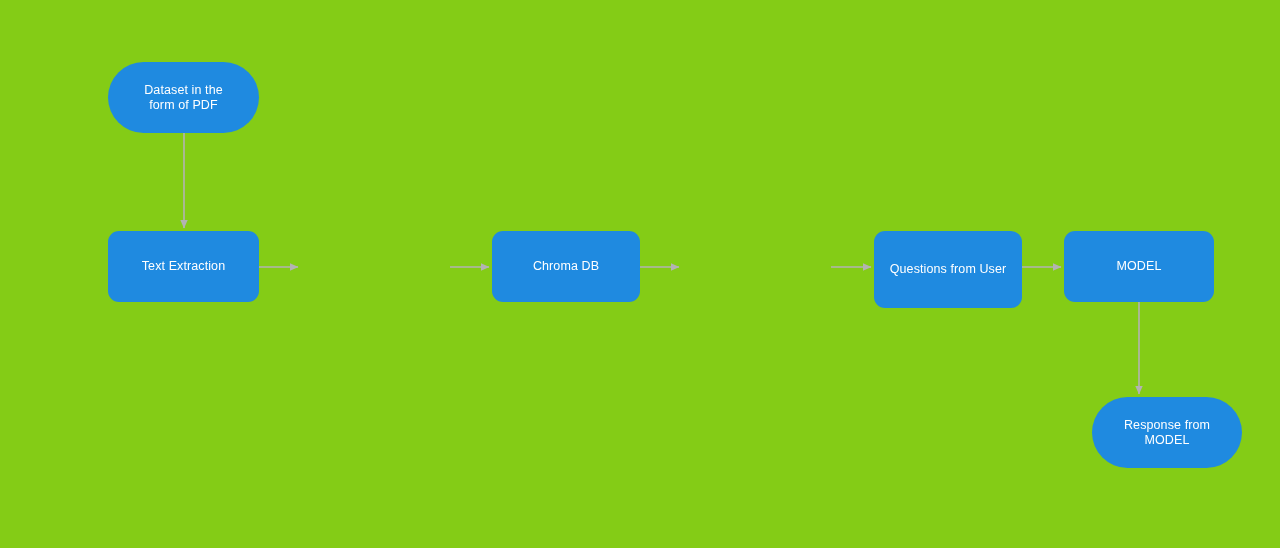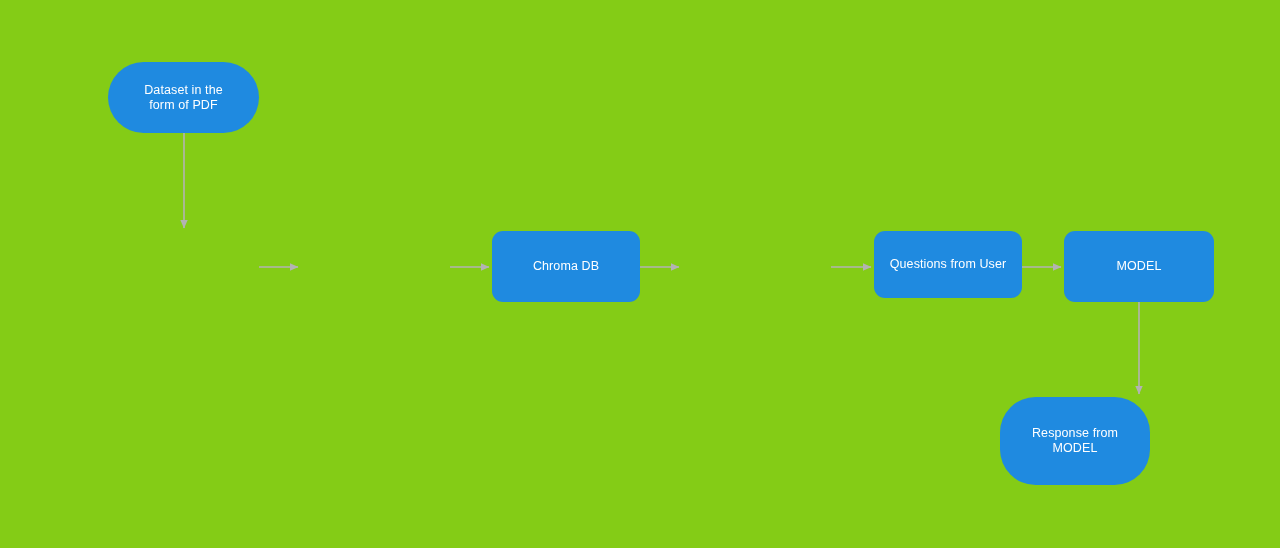--- a/index.html
+++ b/index.html
@@ -87,33 +87,36 @@
     <g>
       <line x1="1139" y1="302" x2="1139" y2="394" stroke="#b3b3b3" stroke-width="1.6" marker-end="url(#arrowhead)"></line>
     </g>
   </svg>
 
   <div class="node pill" style="left: 108px; top: 62px; width: 151px; height: 71px; background: rgb(31, 138, 224); color: rgb(255, 255, 255); border-radius: 35.5px;">
     <span class="node-label">Dataset in the
 form of PDF</span>
   </div>
 
+  <div class="node rect" style="left: 108px; top: 231px; width: 151px; height: 71px; background: rgb(31, 138, 224); color: rgb(255, 255, 255);">
+    <span class="node-label">Text Extraction</span>
+  </div>
 
 
   <div class="node rect" style="left: 492px; top: 231px; width: 148px; height: 71px; background: rgb(31, 138, 224); color: rgb(255, 255, 255); text-align: right;">
     <span class="node-label">Chroma DB</span>
   </div>
 
 
-  <div class="node rect" style="left: 874px; top: 231px; width: 148px; height: 67px; background: rgb(31, 138, 224); color: rgb(255, 255, 255);">
+  <div class="node rect" style="left: 874px; top: 231px; width: 148px; height: 77px; background: rgb(31, 138, 224); color: rgb(255, 255, 255);">
     <span class="node-label">Questions from User</span>
   </div>
 
   <div class="node rect" style="left: 1064px; top: 231px; width: 150px; height: 71px; background: rgb(31, 138, 224); color: rgb(255, 255, 255);">
     <span class="node-label">MODEL</span>
   </div>
 
-  <div class="node pill" style="left: 1000px; top: 397px; width: 150px; height: 88px; background: rgb(31, 138, 224); color: rgb(255, 255, 255); border-radius: 35.5px;">
+  <div class="node pill" style="left: 1092px; top: 397px; width: 150px; height: 71px; background: rgb(31, 138, 224); color: rgb(255, 255, 255); border-radius: 35.5px;">
     <span class="node-label">Response from
 MODEL</span>
   </div>
 
 </div>
 
 </body></html>

